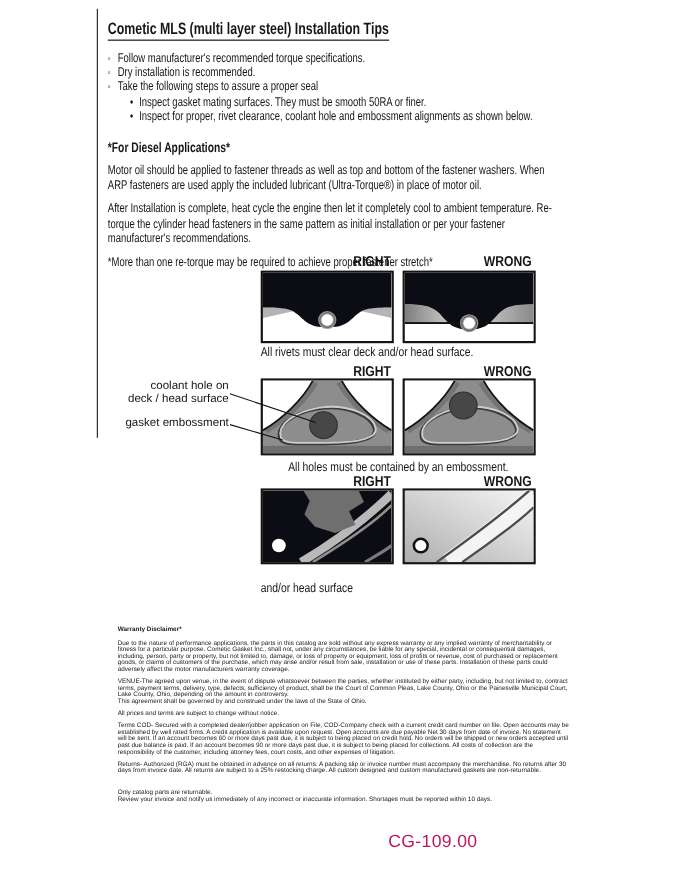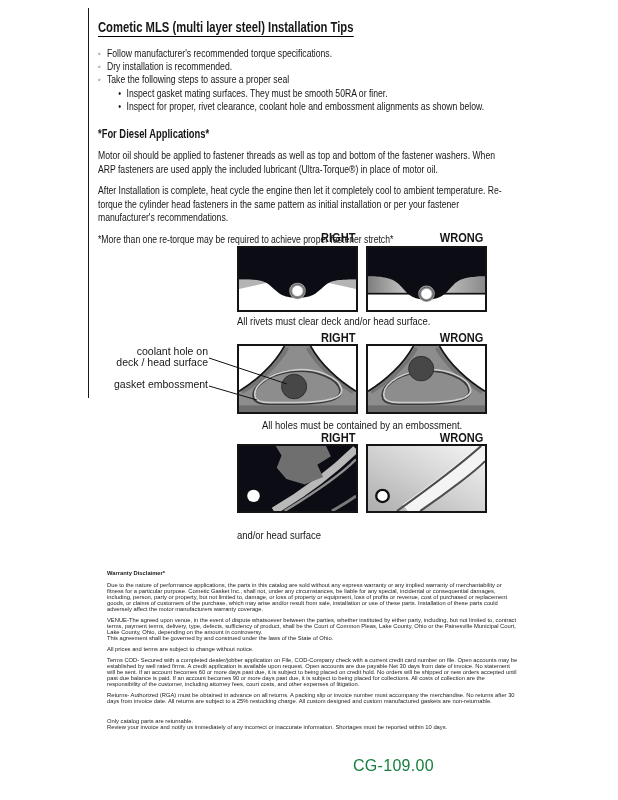--- a/index.html
+++ b/index.html
@@ -33,21 +33,21 @@
              font-size:10.5px;line-height:11px;}
   .leaders{position:absolute;left:0;top:0;width:618px;height:800px;pointer-events:none;}
 
   
   .legal{position:absolute;left:107px;top:570px;width:412px;font-size:5.8px;line-height:6px;color:#222;}
   .legal .lh{font-weight:bold;margin:0 0 6px 0;}
   .legal .lp{margin:0 0 5px 0;}
   .legal .lp.gap{margin-top:14px;}
   .legal .lp div{margin:0;}
 
-  .footer-code{position:absolute;left:353px;top:757px;font-size:16px;letter-spacing:0.3px;color:#15803d;}
+  .footer-code{position:absolute;left:353px;top:757px;font-size:16px;letter-spacing:0.3px;color:#be185d;}
 </style>
 </head>
 <body>
 
 <div class="page">
 
   <div class="vrule"></div>
 
   <div class="top-text">
     <h1 class="title"><span class="u">Cometic MLS (multi layer steel) Installation Tips</span></h1>

